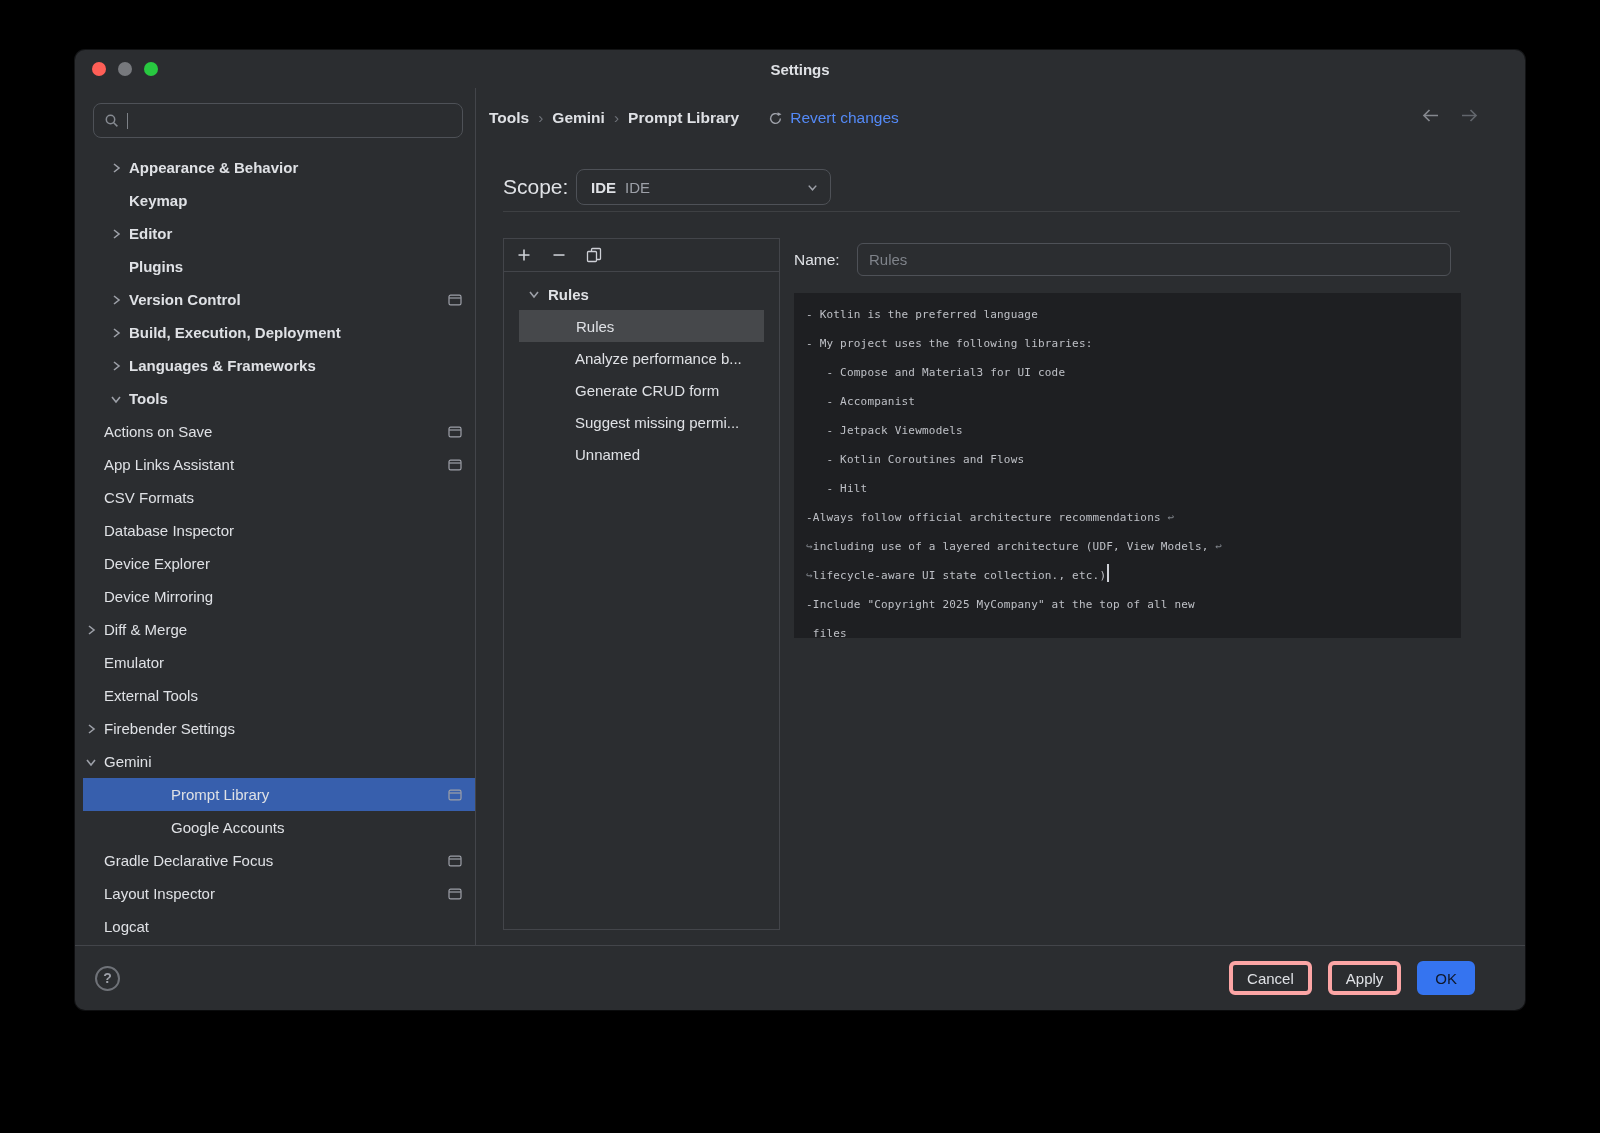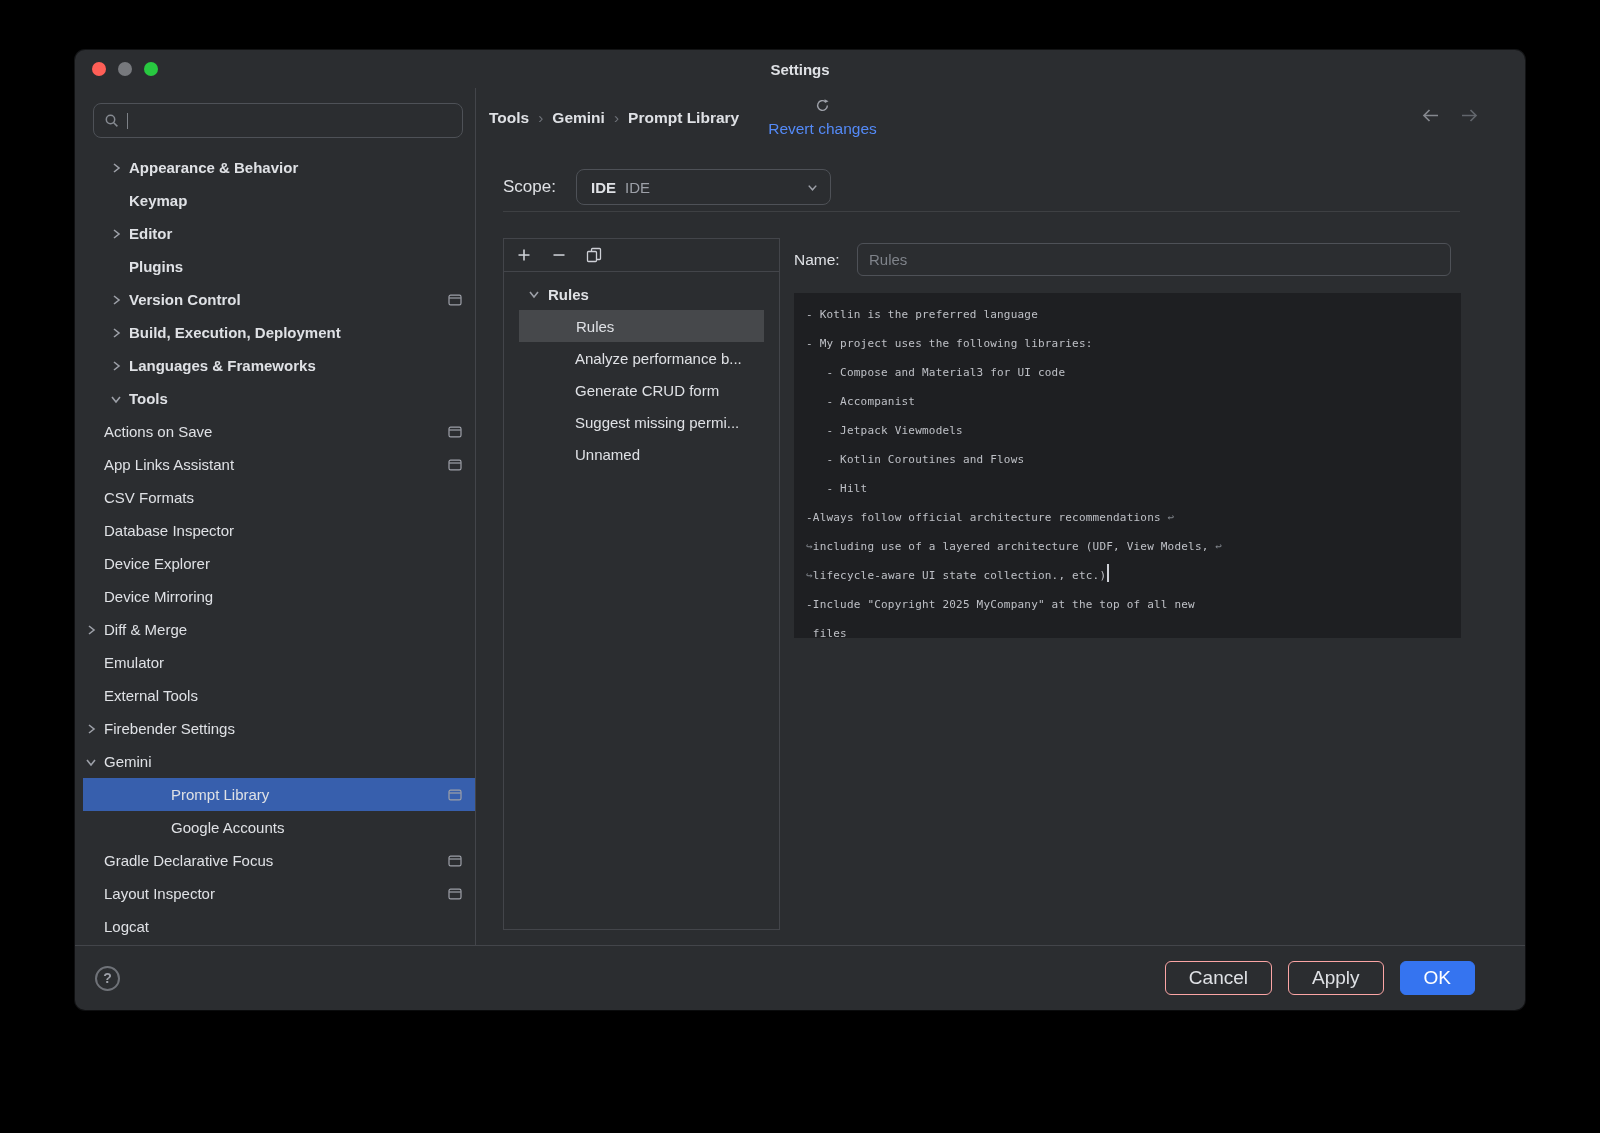--- a/index.html
+++ b/index.html
@@ -36,25 +36,25 @@
   .lbl { flex: 1; white-space: nowrap; overflow: hidden; }
   .lbl.bold { font-weight: 700; }
   .trail { margin-right: 13px; display: flex; align-items: center; }
 
   
   .main { position: absolute; left: 394px; top: 38px; right: 0; bottom: 65px; }
   .crumbs { position: absolute; left: 20px; top: 16px; height: 28px; display: flex;
     align-items: center; gap: 9px; font-weight: 700; font-size: 15.5px; }
   .crumb-sep { color: #6f737a; font-weight: 400; }
   .revert { display: flex; align-items: center; gap: 7px; margin-left: 20px;
-    font-weight: 400; color: #548AF7; cursor: pointer; flex-direction: column; }
+    font-weight: 400; color: #548AF7; cursor: pointer; }
   .nav-arrows { position: absolute; right: 46px; top: 20px; display: flex; gap: 20px; }
 
   .scope-row { position: absolute; left: 34px; top: 81px; height: 36px; display: flex; align-items: center; }
-  .scope-label { width: 73px; font-size: 17px; }
+  .scope-label { width: 73px; font-size: 21px; }
   .select { width: 255px; height: 36px; border: 1px solid #4e5157; border-radius: 8px;
     display: flex; align-items: center; padding: 0 10px 0 14px; gap: 9px; cursor: default; }
   .select .badge { font-weight: 700; }
   .select .val { color: #9da0a8; }
   .select .dd { margin-left: auto; display: flex; }
   .hr { position: absolute; left: 34px; right: 65px; top: 123px; height: 1px; background: #3e4043; }
 
   
   .panel { position: absolute; left: 34px; top: 150px; width: 277px; height: 692px;
     border: 1px solid #43454a; }
@@ -85,25 +85,25 @@
   .tcaret { display: inline-block; width: 2px; height: 18px; background: #ced0d6;
     vertical-align: -3px; margin-left: 1px; }
 
   
   .footer { position: absolute; left: 0; right: 0; bottom: 0; height: 65px;
     border-top: 1px solid #43454a; display: flex; align-items: center; }
   .help { margin-left: 20px; width: 25px; height: 25px; border-radius: 50%;
     border: 2px solid #6f7278; color: #9da0a8; display: flex; align-items: center;
     justify-content: center; font-size: 14px; font-weight: 700; cursor: pointer; }
   .footer-buttons { margin-left: auto; margin-right: 50px; display: flex; gap: 16px; }
-  .btn { height: 34px; border-radius: 6px; padding: 0 23px; font-size: 19px;
+  .btn { height: 34px; border-radius: 6px; padding: 0 14px; font-size: 15px;
     display: flex; align-items: center; justify-content: center; color: #dfe1e5;
-    border: 1px solid #fca5a5; background: transparent; cursor: pointer;
+    border: 4px solid #fca5a5; background: transparent; cursor: pointer;
     font-family: "Liberation Sans", sans-serif; }
-  .btn.primary { background: #3574F0; border-color: #3574F0; color: #ffffff; }
+  .btn.primary { background: #3574F0; border-color: #3574F0; color: #0f172a; }
 </style>
 </head>
 <body>
 
 <div class="window">
 
   <div class="titlebar">
     <div class="traffic">
       <button class="tl close"></button>
       <button class="tl min"></button>

